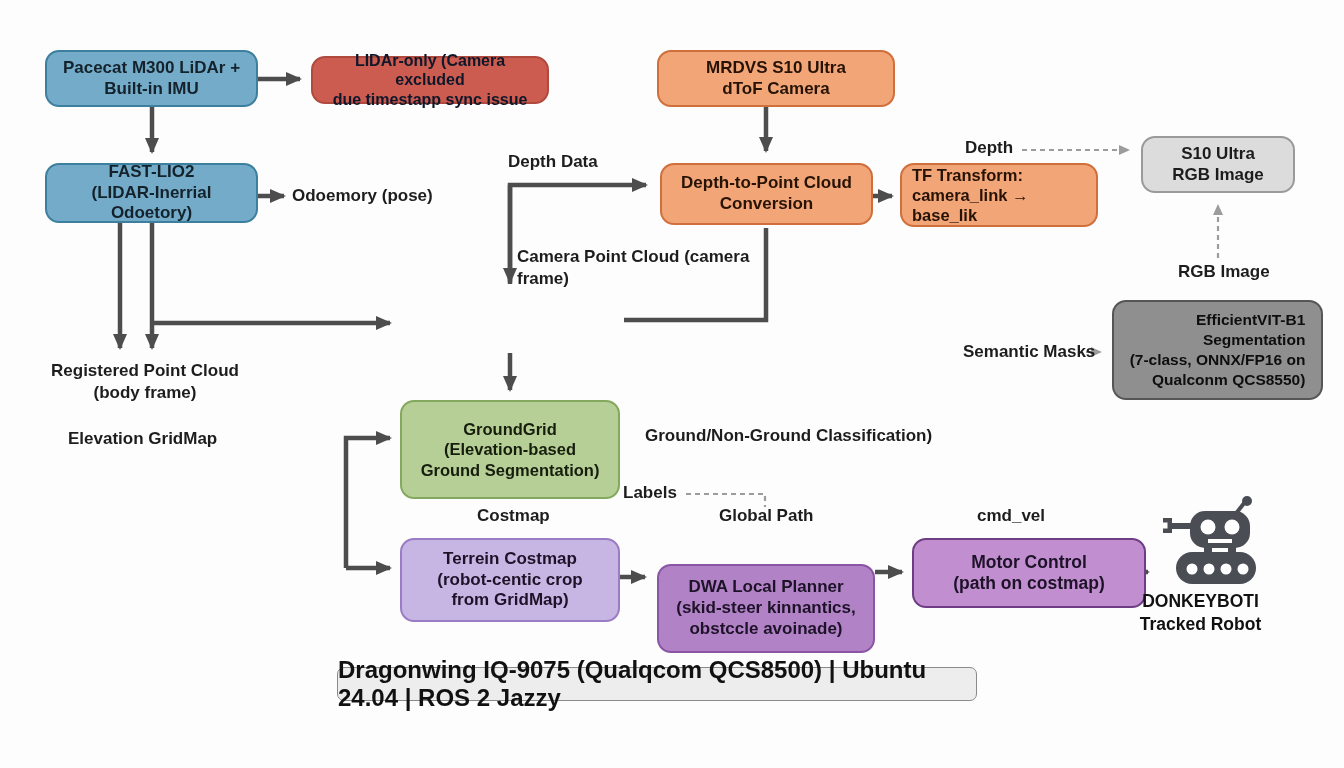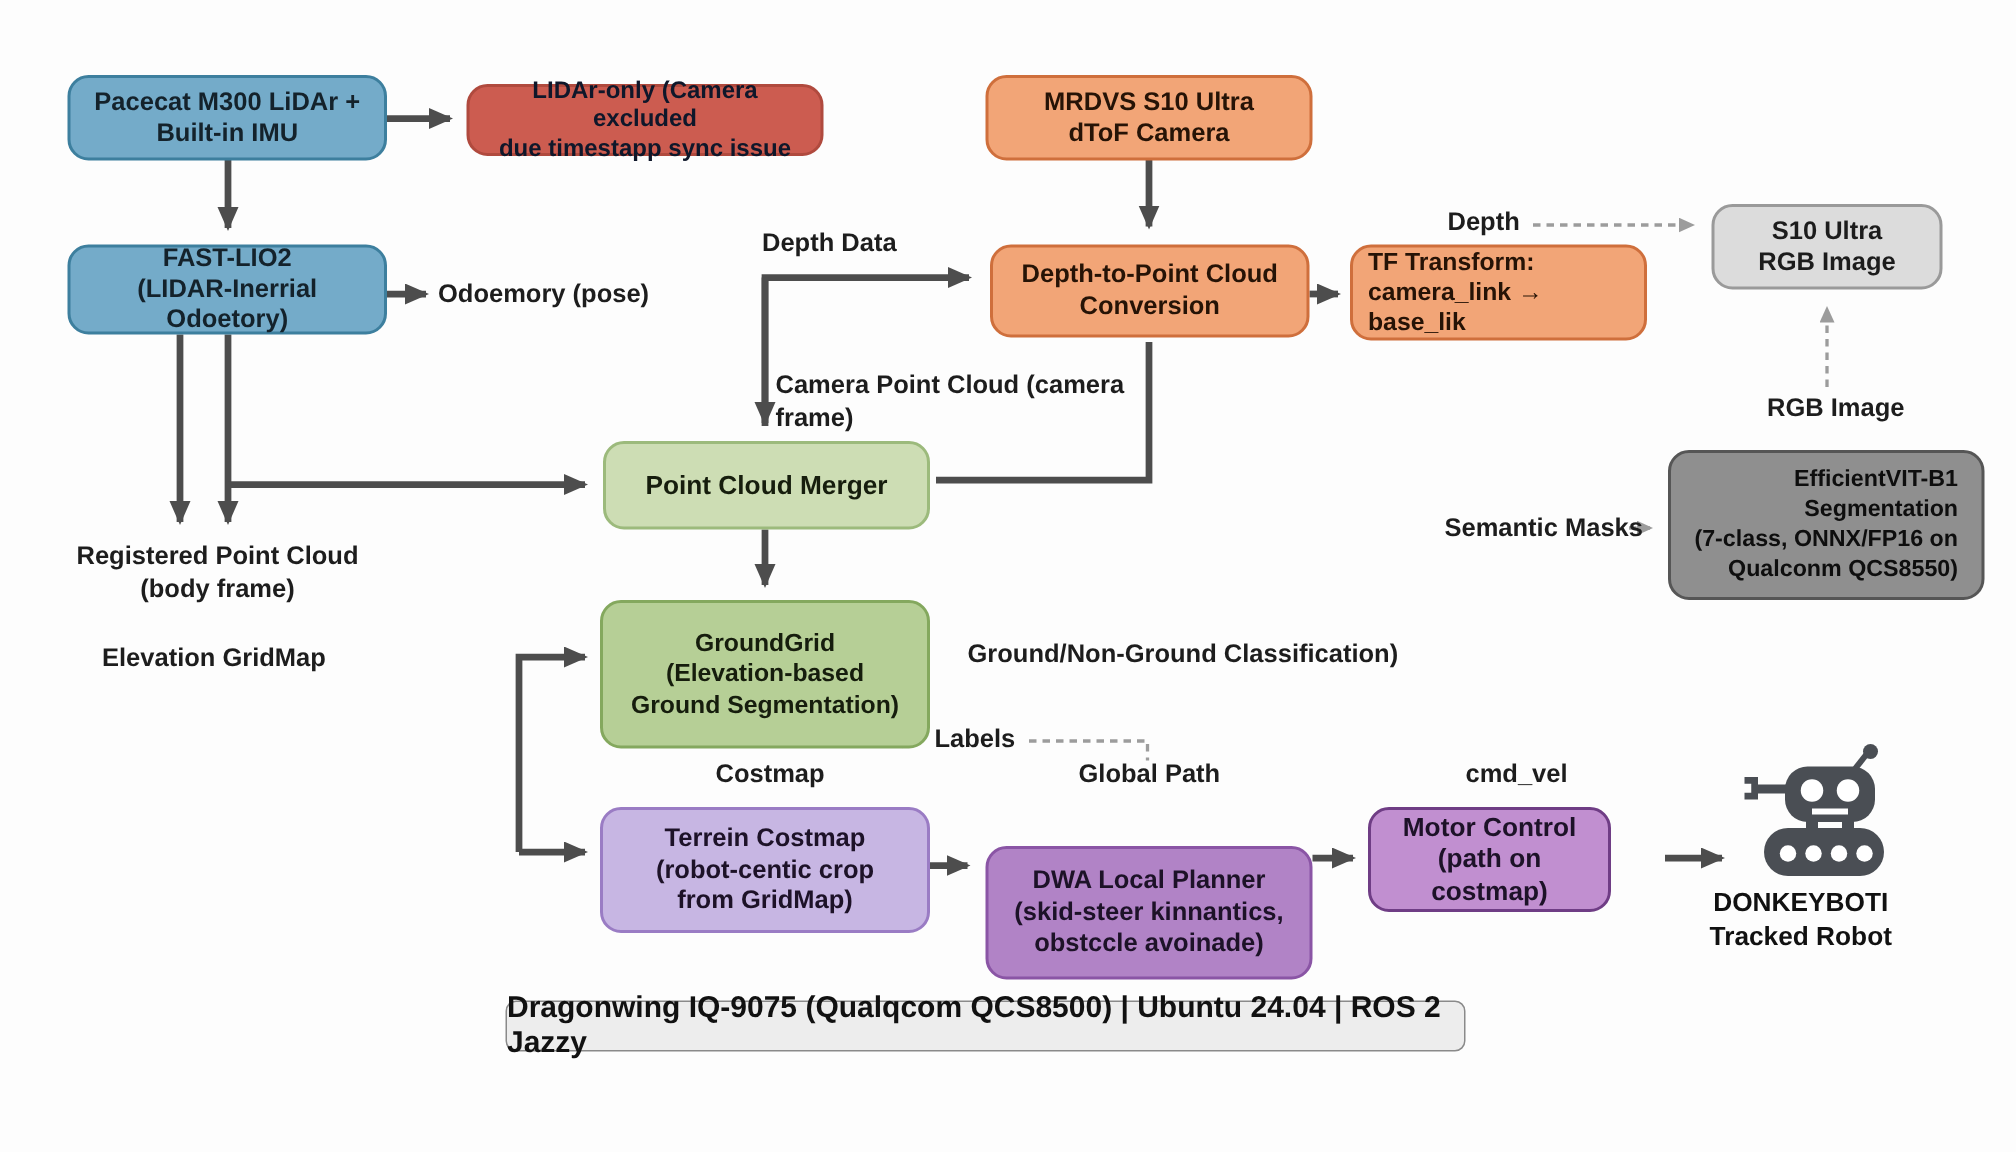--- a/index.html
+++ b/index.html
@@ -25,21 +25,21 @@
   .purplem{background:#c18fd0;border-color:#6f3d85;color:#1d1228;}
   .lbl{
     position:absolute;font-weight:bold;white-space:pre-line;line-height:1.28;
     font-size:17px;color:#1d1d1d;
   }
   #connectors{position:absolute;left:0;top:0;}
   #banner{
     position:absolute;left:337px;top:667px;width:640px;height:34px;
     background:#ededed;border:1.5px solid #8a8a8a;border-radius:7px;box-sizing:border-box;
     display:flex;align-items:center;justify-content:center;
-    font-size:20px;font-weight:600;color:#111;
+    font-size:24px;font-weight:600;color:#111;
   }
   #robot{position:absolute;left:1152px;top:495px;}
   #robot-caption{
     position:absolute;left:1128px;top:590px;width:145px;text-align:center;
     font-weight:bold;font-size:17.5px;line-height:1.3;color:#111;
   }
   #robot-caption .sub{font-weight:bold;}
 </style>
 </head>
 <body>
@@ -85,52 +85,51 @@
 
   <div class="node blue" style="left:45px;top:50px;width:213px;height:57px;font-size:17px;">Pacecat M300 LiDAr +
 Built-in IMU</div>
 
   <div class="node red" style="left:311px;top:56px;width:238px;height:48px;font-size:16px;padding:2px 6px;">LIDAr-only (Camera excluded
 due timestapp sync issue</div>
 
   <div class="node blue" style="left:45px;top:163px;width:213px;height:60px;font-size:17px;">FAST-LIO2
 (LIDAR-Inerrial Odoetory)</div>
 
-  <div class="node orange" style="left:657px;top:50px;width:218px;height:57px;font-size:17px;">MRDVS S10 Ultra
+  <div class="node orange" style="left:657px;top:50px;width:238px;height:57px;font-size:17px;">MRDVS S10 Ultra
 dToF Camera</div>
 
   <div class="node orange" style="left:660px;top:163px;width:213px;height:62px;font-size:17px;">Depth-to-Point Cloud
 Conversion</div>
 
   <div class="node orange" style="left:900px;top:163px;width:198px;height:64px;font-size:16.5px;justify-content:flex-start;text-align:left;padding-left:10px;">TF Transform:
 camera_link → base_lik</div>
 
   <div class="node grayl" style="left:1141px;top:136px;width:154px;height:57px;font-size:17px;">S10 Ultra
 RGB Image</div>
 
   <div class="node grayd" style="left:1112px;top:300px;width:211px;height:100px;font-size:15.5px;line-height:1.3;text-align:right;">EfficientVIT-B1
 Segmentation
 (7-class, ONNX/FP16 on
 Qualconm QCS8550)</div>
 
-  <div class="node greenl" style="left:402px;top:294px;width:218px;height:59px;font-size:17.5px;">Point Cloud Merger</div>
 
   <div class="node green" style="left:400px;top:400px;width:220px;height:99px;font-size:16.5px;">GroundGrid
 (Elevation-based
 Ground Segmentation)</div>
 
   <div class="node purplel" style="left:400px;top:538px;width:220px;height:84px;font-size:17px;">Terrein Costmap
 (robot-centic crop
 from GridMap)</div>
 
   <div class="node purple" style="left:657px;top:564px;width:218px;height:89px;font-size:17px;">DWA Local Planner
 (skid-steer kinnantics,
 obstccle avoinade)</div>
 
-  <div class="node purplem" style="left:912px;top:538px;width:162px;height:70px;font-size:17.5px;">Motor Control
+  <div class="node purplem" style="left:912px;top:538px;width:234px;height:70px;font-size:17.5px;">Motor Control
 (path on costmap)</div>
 
   <div class="lbl" style="left:292px;top:185px;">Odoemory (pose)</div>
 
   <div class="lbl" style="left:508px;top:151px;">Depth Data</div>
 
   <div class="lbl" style="left:517px;top:246px;">Camera Point Cloud (camera
 frame)</div>
 
   <div class="lbl" style="left:50px;top:360px;width:190px;text-align:center;">Registered Point Cloud

